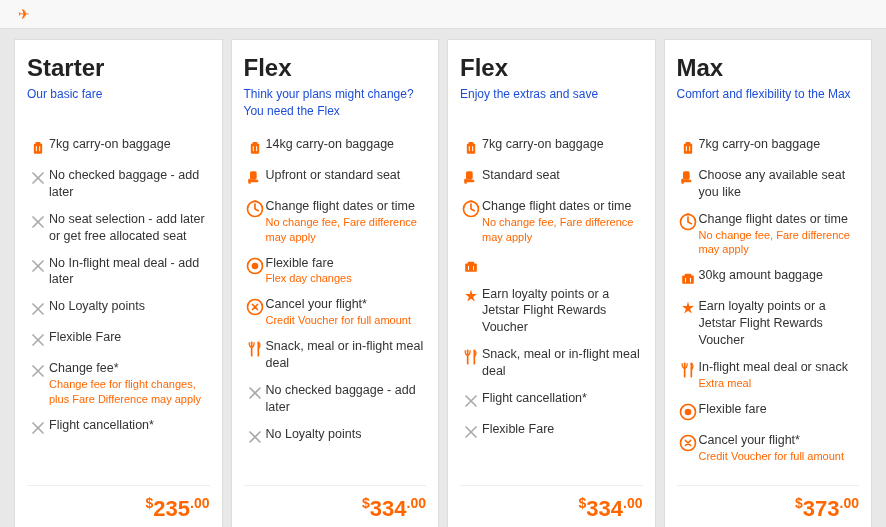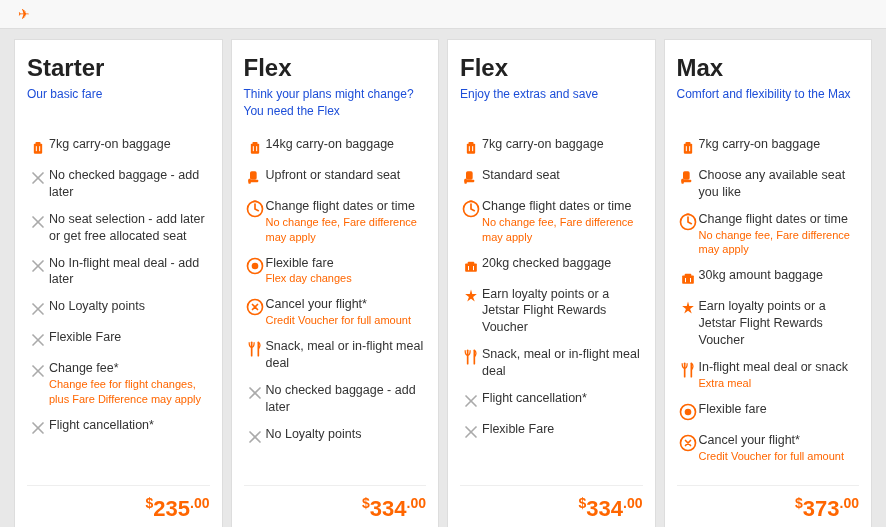--- a/index.html
+++ b/index.html
@@ -324,21 +324,20 @@
         </li>
         <li class="feature-item">
           <span class="feature-icon">
             <svg class="svg-icon" viewBox="0 0 24 24" fill="#ff6600">
               <rect x="5" y="9" width="14" height="10" rx="1" fill="#ff6600"></rect>
               <rect x="8" y="7" width="8" height="3" rx="1" fill="#ff6600"></rect>
               <line x1="9" y1="12" x2="9" y2="17" stroke="white" stroke-width="1.2"></line>
               <line x1="15" y1="12" x2="15" y2="17" stroke="white" stroke-width="1.2"></line>
             </svg>
           </span>
-          <span class="feature-text">20kg checked baggage</span>
         </li>
         <li class="feature-item">
           <span class="feature-icon">
             <svg class="svg-icon" viewBox="0 0 24 24">
               <path d="M12 3 L13.5 8.5 L19 8.5 L14.5 12 L16.5 17.5 L12 14 L7.5 17.5 L9.5 12 L5 8.5 L10.5 8.5 Z" fill="#ff6600"></path>
             </svg>
           </span>
           <span class="feature-text">Earn loyalty points or a Jetstar Flight Rewards Voucher</span>
         </li>
         <li class="feature-item">

